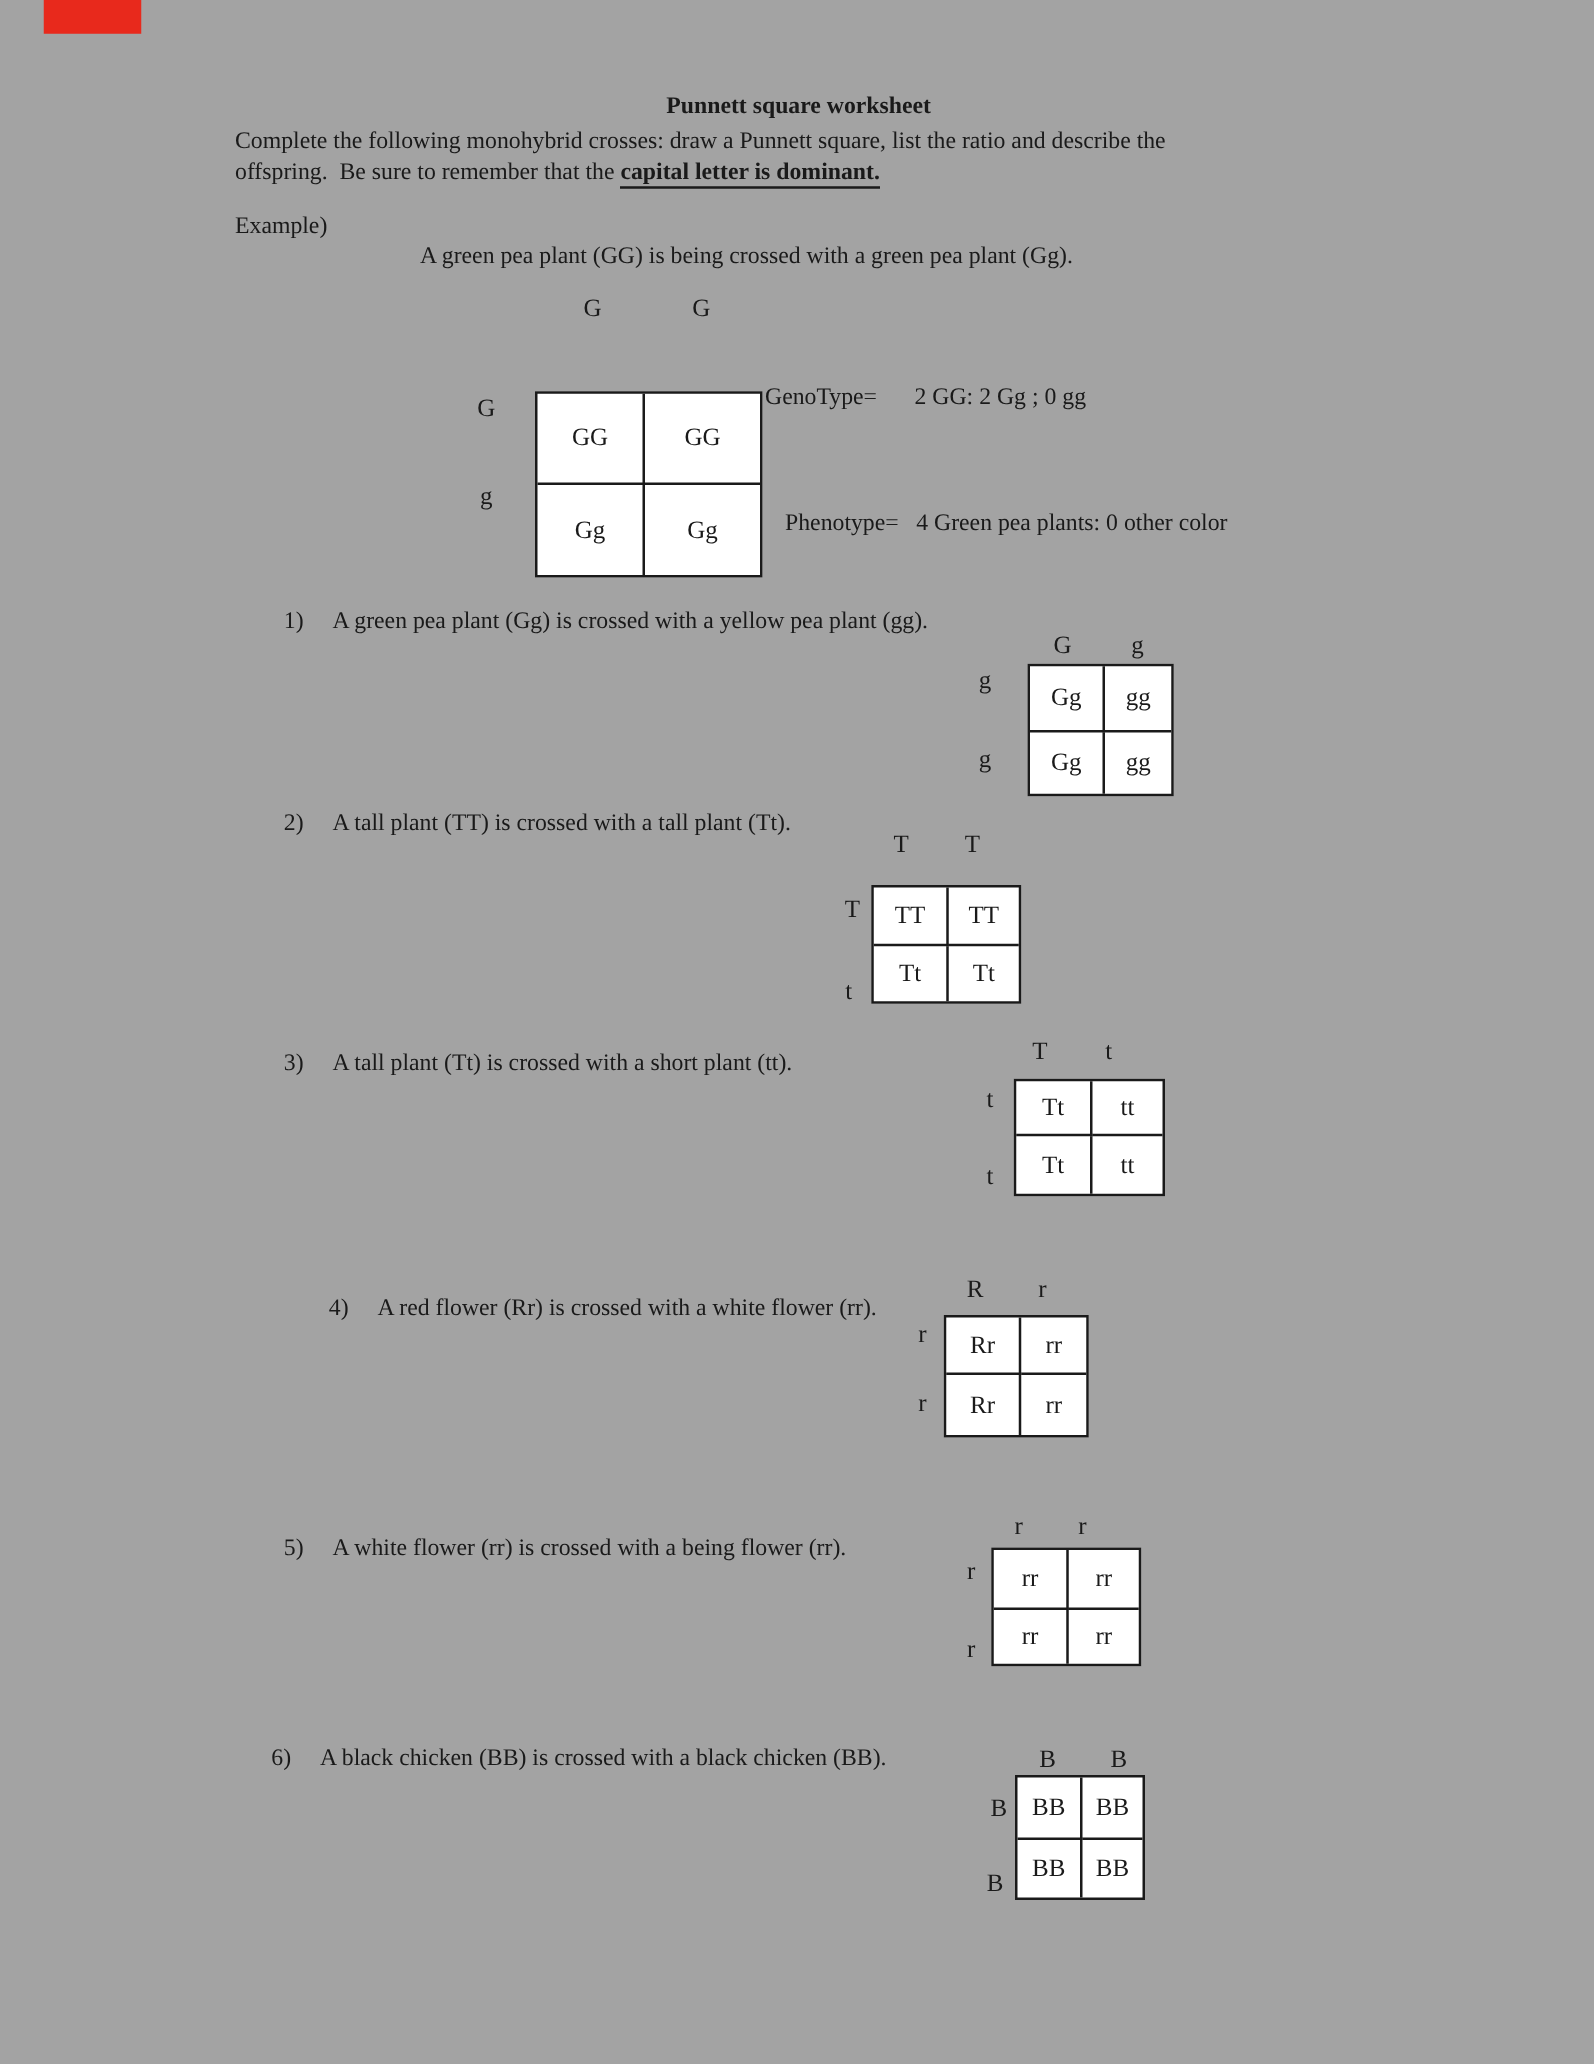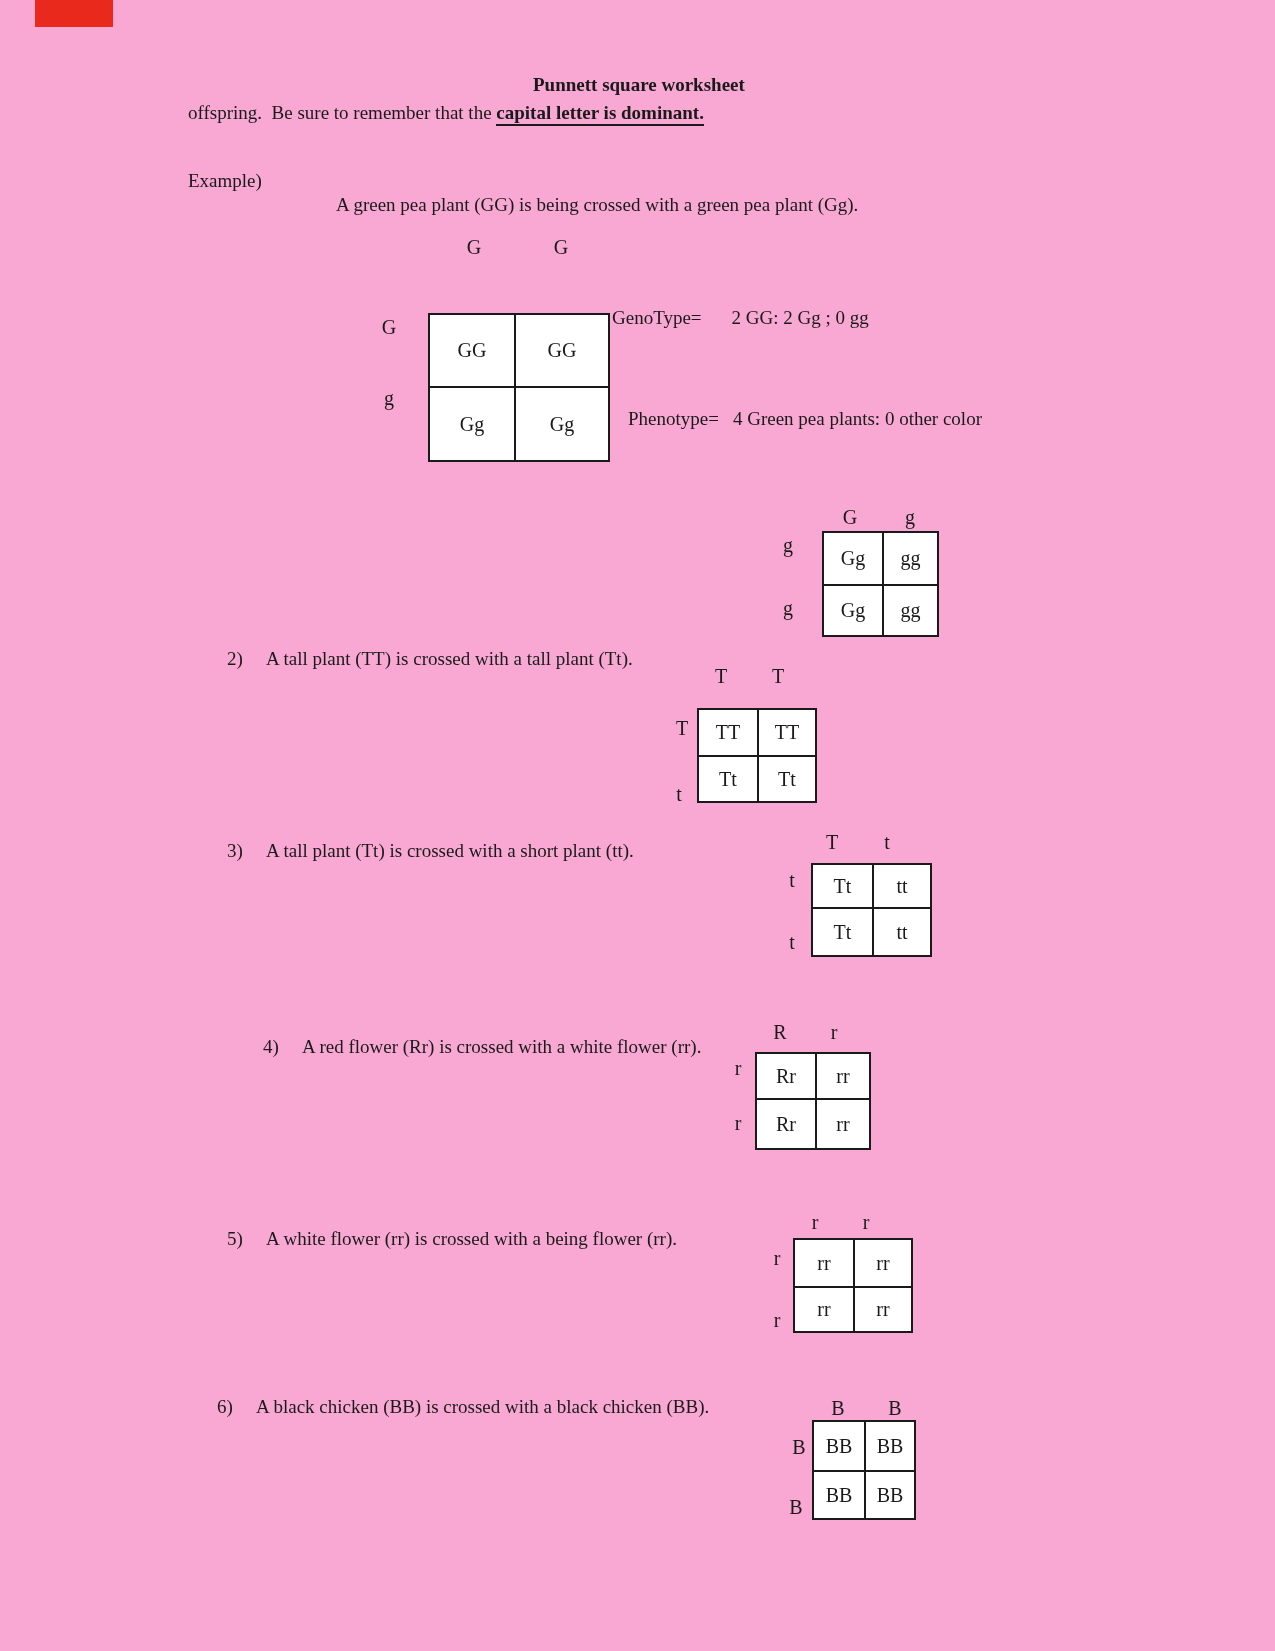--- a/index.html
+++ b/index.html
@@ -1,21 +1,21 @@
 <!DOCTYPE html>
 <html><head>
 <meta charset="utf-8">
 <style>
   html, body { margin: 0; padding: 0; }
   :root { --ink: #1a1a1a; }
   #page {
     position: relative;
     width: 1275px;
     height: 1651px;
-    background: #f9a8d4;
+    background: #a3a3a3;
     color: var(--ink);
     font-family: "Liberation Serif", "DejaVu Serif", serif;
     overflow: hidden;
   }
   .abs { position: absolute; font-size: 19px; white-space: nowrap; }
   .bold { font-weight: bold; }
   .line { white-space: pre; line-height: 25px; }
   .em-underline {
     font-weight: bold;
     border-bottom: 2px solid var(--ink);
@@ -52,40 +52,42 @@
 </head>
 <body>
 
 <div id="page">
 
   <div class="redtab" style="background: rgb(232, 41, 28);"></div>
 
   <div class="abs bold" style="left:533px; top:74px;">Punnett square worksheet</div>
 
   <div class="abs" style="left:188px; top:100px;">
+    <div class="line">Complete the following monohybrid crosses: draw a Punnett square, list the ratio and describe the</div>
     <div class="line"><span>offspring.  Be sure to remember that the </span><span class="em-underline">capital letter is dominant.</span></div>
   </div>
 
   <div class="abs" style="left:188px; top:170px;">Example)</div>
   <div class="abs" style="left:336px; top:194px;">A green pea plant (GG) is being crossed with a green pea plant (Gg).</div>
 
   <div class="abs" style="left:612px; top:287px;margin-top:20px;"><span>GenoType=</span><span class="gap-wide">2 GG: 2 Gg ; 0 gg</span></div>
   <div class="abs" style="left:628px; top:408px;"><span>Phenotype=</span><span class="gap-small">4 Green pea plants: 0 other color</span></div>
 
   <span class="ltr" style="left:474px; top:247px;">G</span>
   <span class="ltr" style="left:561px; top:247px;">G</span>
   <span class="ltr" style="left:389px; top:327px;">G</span>
   <span class="ltr" style="left:389px; top:398px;">g</span>
   <div class="sq" style="left:428px; top:313px; width:182px; height:149px; grid-template-columns:86px 1fr; grid-template-rows:73px 1fr;">
     <div class="cell">GG</div>
     <div class="cell">GG</div>
     <div class="cell">Gg</div>
     <div class="cell">Gg</div>
   </div>
 
+  <div class="prob" style="left:227px; top:486px;"><span class="pnum">1)</span><span>A green pea plant (Gg) is crossed with a yellow pea plant (gg).</span></div>
   <span class="ltr" style="left:850px; top:517px;">G</span>
   <span class="ltr" style="left:910px; top:517px;">g</span>
   <span class="ltr" style="left:788px; top:545px;">g</span>
   <span class="ltr" style="left:788px; top:608px;">g</span>
   <div class="sq" style="left:822px; top:531px; width:117px; height:106px; grid-template-columns:60px 1fr; grid-template-rows:53px 1fr;">
     <div class="cell">Gg</div>
     <div class="cell">gg</div>
     <div class="cell">Gg</div>
     <div class="cell">gg</div>
   </div>

